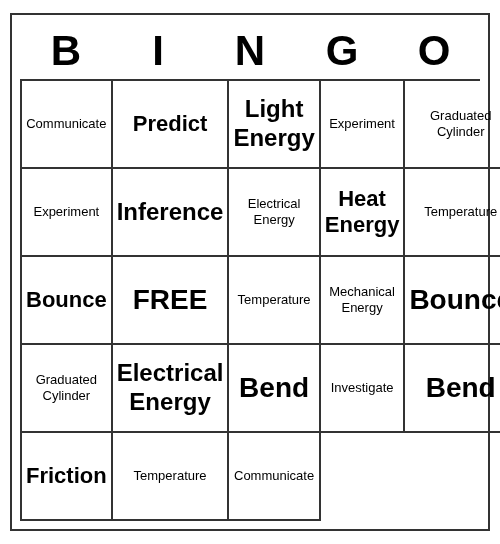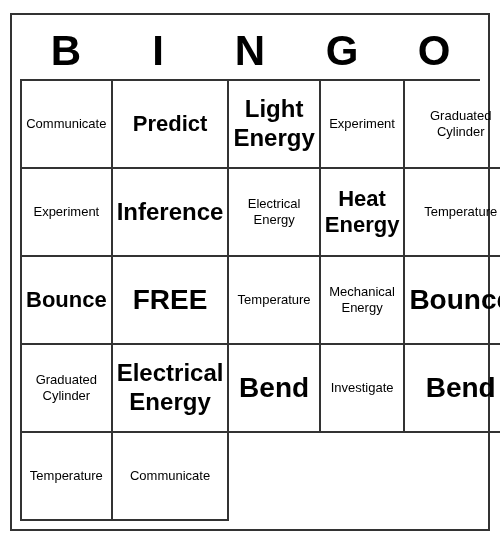--- a/index.html
+++ b/index.html
@@ -130,19 +130,22 @@
       <div class="bingo-cell">
         <span class="text-xlarge">Bend</span>
       </div>
       <div class="bingo-cell">
         <span class="text-small">Investigate</span>
       </div>
       <div class="bingo-cell">
         <span class="text-xlarge">Bend</span>
       </div>
       <div class="bingo-cell">
+        <span class="text-large">Friction</span>
+      </div>
+      <div class="bingo-cell">
         <span class="text-small">Temperature</span>
       </div>
       <div class="bingo-cell">
         <span class="text-small">Communicate</span>
       </div>
     </div>
 </div>
 
 </body></html>

